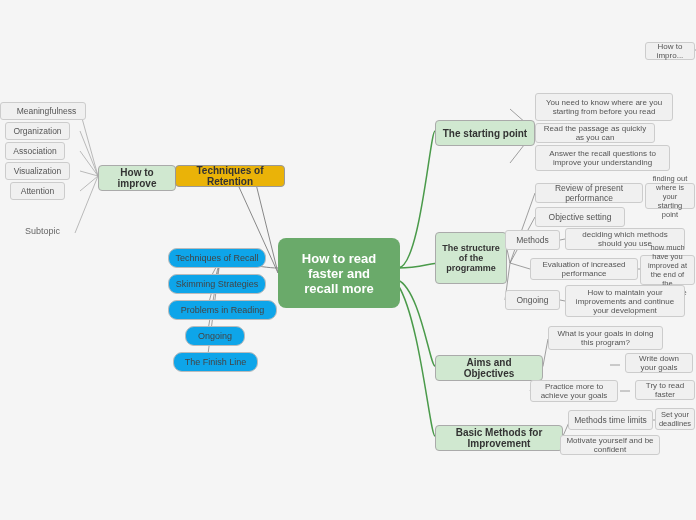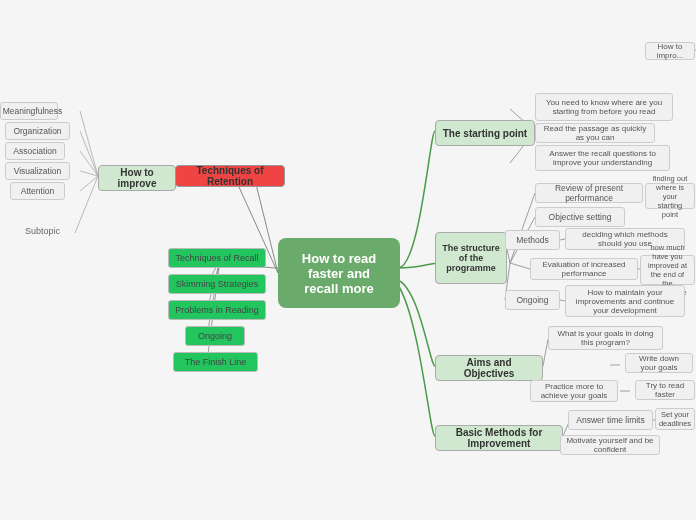--- a/index.html
+++ b/index.html
@@ -47,44 +47,44 @@
     .node-main {
       background: #d0e8d0;
       border: 1px solid #aaa;
       border-radius: 4px;
       padding: 12px 6px;
       font-size: 10px;
       font-weight: bold;
       color: #333;
     }
     .node-sub {
-      background: #22c55e;
+      background: #0ea5e9;
       border: 1px solid #bbb;
-      border-radius: 3px;
+      border-radius: 9px;
       padding: 3px 6px;
       font-size: 9px;
       color: #444;
     }
     .node-leaf {
       background: #f0f0f0;
       border: 1px solid #ccc;
       border-radius: 3px;
       padding: 3px 5px;
       font-size: 8.5px;
       color: #555;
       text-align: center;
     }
     .node-label {
       background: transparent;
       font-size: 9px;
       color: #555;
       border: none;
     }
     .node-topic {
-      background: #ef4444;
+      background: #eab308;
       border: 1px solid #999;
       border-radius: 4px;
       padding: 4px 7px;
       font-size: 10px;
       font-weight: bold;
       color: #333;
     }
     .node-structure {
       background: #d0e8d0;
       border: 1px solid #aaa;
@@ -159,37 +159,37 @@
 
     <line x1="645" y1="50" x2="696" y2="50" stroke="#888" stroke-width="0.8"></line>
   </svg>
 
   <div class="node node-center" style="left:278px;top:238px;">How to read faster and recall more</div>
 
   <div class="node node-main" style="left:98px;top:165px;width:78px;height:22px;">How to improve</div>
 
   <div class="node node-topic" style="left:175px;top:165px;width:110px;height:22px;">Techniques of Retention</div>
 
-  <div class="node node-leaf" style="left:0px;top:102px;width:58px;height:18px;padding-left:12px;">Meaningfulness</div>
+  <div class="node node-leaf" style="left:0px;top:102px;width:86px;height:18px;padding-left:12px;">Meaningfulness</div>
 
   <div class="node node-leaf" style="left:5px;top:122px;width:65px;height:18px;">Organization</div>
 
   <div class="node node-leaf" style="left:5px;top:142px;width:60px;height:18px;">Association</div>
 
   <div class="node node-leaf" style="left:5px;top:162px;width:65px;height:18px;">Visualization</div>
 
   <div class="node node-leaf" style="left:10px;top:182px;width:55px;height:18px;">Attention</div>
 
   <div class="node node-label" style="left:15px;top:222px;width:55px;height:18px;font-size:9px;color:#666;">Subtopic</div>
 
   <div class="node node-sub" style="left:168px;top:248px;width:98px;height:20px;">Techniques of Recall</div>
 
   <div class="node node-sub" style="left:168px;top:274px;width:98px;height:20px;">Skimming Strategies</div>
 
-  <div class="node node-sub" style="left:168px;top:300px;width:98px;height:20px;">Problems in Reading</div>
+  <div class="node node-sub" style="left:168px;top:300px;width:109px;height:20px;">Problems in Reading</div>
 
   <div class="node node-sub" style="left:185px;top:326px;width:60px;height:20px;">Ongoing</div>
 
   <div class="node node-sub" style="left:173px;top:352px;width:85px;height:20px;">The Finish Line</div>
 
   <div class="node node-main" style="left:435px;top:120px;width:100px;height:22px;">The starting point</div>
 
   <div class="node node-leaf" style="left:535px;top:93px;width:138px;height:28px;font-size:8px;">You need to know where are you starting from before you read</div>
 
   <div class="node node-leaf" style="left:535px;top:123px;width:120px;height:20px;font-size:8px;">Read the passage as quickly as you can</div>
@@ -222,20 +222,20 @@
 
 
   <div class="node node-leaf" style="left:625px;top:353px;width:68px;height:20px;font-size:8px;">Write down your goals</div>
 
   <div class="node node-leaf" style="left:530px;top:380px;width:88px;height:22px;font-size:8px;">Practice more to achieve your goals</div>
 
   <div class="node node-leaf" style="left:635px;top:380px;width:60px;height:20px;font-size:8px;">Try to read faster</div>
 
   <div class="node node-main" style="left:435px;top:425px;width:128px;height:22px;">Basic Methods for Improvement</div>
 
-  <div class="node node-leaf" style="left:568px;top:410px;width:85px;height:20px;font-size:8.5px;">Answer time limits</div>
+  <div class="node node-leaf" style="left:568px;top:410px;width:85px;height:20px;font-size:8.5px;">Methods time limits</div>
 
   <div class="node node-leaf" style="left:655px;top:408px;width:40px;height:22px;font-size:7.5px;">Set your deadlines</div>
 
   <div class="node node-leaf" style="left:560px;top:435px;width:100px;height:20px;font-size:8px;">Motivate yourself and be confident</div>
 
   <div class="node node-leaf" style="left:645px;top:42px;width:50px;height:18px;font-size:8px;">How to impro...</div>
 </div>
 
 </body></html>

